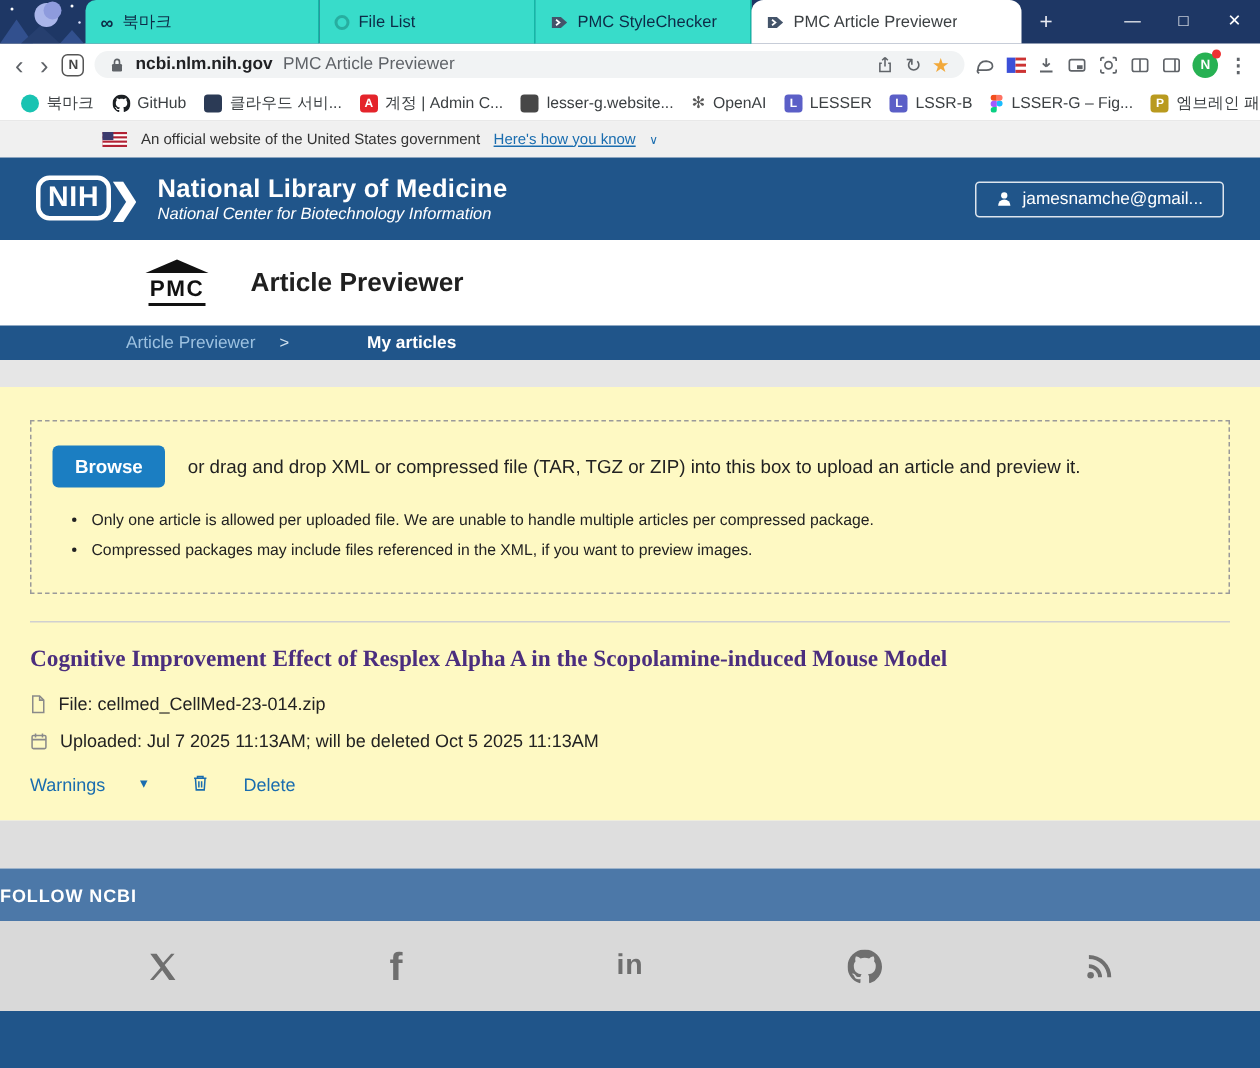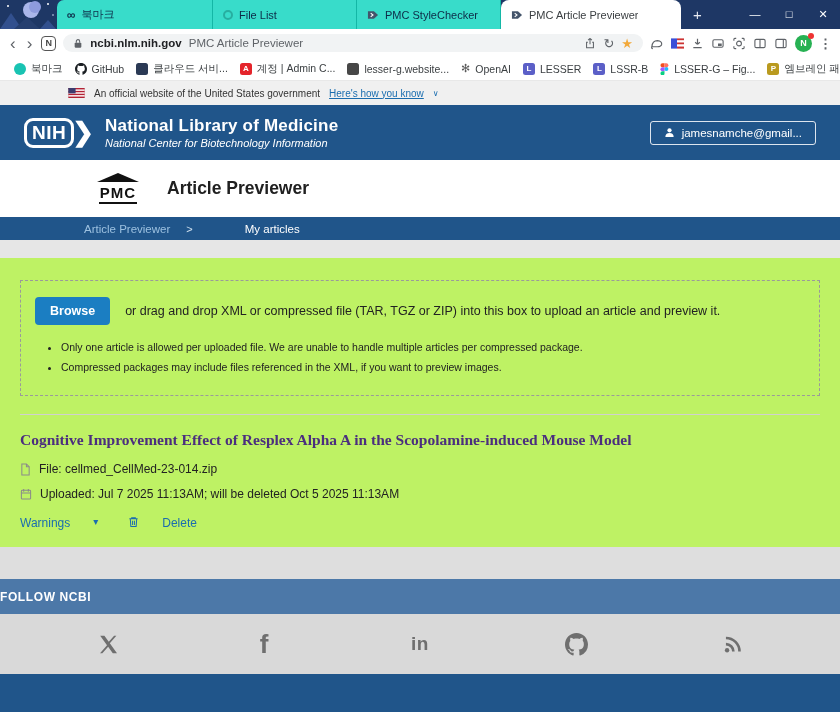--- a/index.html
+++ b/index.html
@@ -45,48 +45,48 @@
            color:#fff; font-size:8px; font-weight:bold; flex:0 0 12px; }
 
   
   .gov-banner { height:24px; background:#f0f0f0; display:flex; align-items:center; padding-left:68px; gap:9px;
                 font-size:10px; color:#333; }
   .gov-link { color:#1a6daf; text-decoration:underline; }
   .gov-caret { color:#1a6daf; font-size:8px; }
 
   
   .nih-header { height:55px; background:#20558a; display:flex; align-items:center; padding:0 24px; color:#fff; }
-  .nih-logo { display:flex; align-items:center; }
+  .nih-logo { display:flex; align-items:flex-start; }
   .nih-box { border:3px solid #fff; border-radius:9px; padding:1px 5px; font-size:19px; font-weight:bold; letter-spacing:.5px; }
   .nih-chev { font-size:26px; font-weight:bold; margin-left:-2px; }
   .nih-titles { margin-left:11px; }
   .nih-title { font-size:17px; font-weight:bold; letter-spacing:.2px; }
   .nih-sub { font-size:11px; font-style:italic; margin-top:1px; }
   .account-btn { margin-left:auto; border:1px solid rgba(255,255,255,.85); border-radius:3px; padding:5px 13px;
                  font-size:11.5px; display:flex; align-items:center; gap:7px; background:transparent; color:#fff; }
 
   
   .app-header { height:57px; background:#fff; display:flex; align-items:center; padding-left:84px; gap:28px; }
   .pmc-logo { display:inline-flex; flex-direction:column; align-items:center;margin-left:13px; }
   .pmc-roof { width:0; height:0; border-left:21px solid transparent; border-right:21px solid transparent;
               border-bottom:9px solid #111; margin-bottom:2px; }
   .pmc-text { font-size:15px; font-weight:bold; letter-spacing:1px; color:#111; border-bottom:2.5px solid #111; padding:0 1px 1px; }
   .app-title { font-size:17.5px; font-weight:bold; color:#202020; }
 
   
   .crumb-bar { height:23px; background:#20558a; display:flex; align-items:center; padding-left:84px; gap:16px; font-size:11.5px; }
   .crumb-link { color:#9cc1e0; }
   .crumb-sep { color:#cfe0ee; font-size:11px; }
-  .crumb-current { color:#fff; font-weight:normal;padding-left:36px; }
+  .crumb-current { color:#fff; font-weight:bold;padding-left:36px; }
 
   .band-top { height:18px; background:#e6e6e6; }
   .band-bottom { height:32px; background:#dedede; }
 
   
-  .content { height:289px; background:#bef264; padding:22px 20px 0; }
+  .content { height:289px; background:#fef9c3; padding:22px 20px 0; }
   .upload-box { border:1px dashed #9a9a9a; padding:16px 14px 14px; }
   .upload-row { display:flex; align-items:center; gap:15px; }
   .browse-btn { background:#1b7ec2; color:#fff; font-weight:bold; font-size:12.5px; padding:7px 15px;
                 border:none; border-radius:4px; font-family:inherit; }
   .upload-text { font-size:12.5px; color:#222; }
   .bullets { margin:16px 0 2px; padding-left:26px; font-size:10.5px; color:#222; }
   .bullets li { margin-bottom:8px; }
   .rule { border:none; border-top:1px solid #d0d0d0; margin:18px 0 16px; }
   .article-title { font-family:"Liberation Serif", serif; color:#4b2e7e; font-size:15.5px; font-weight:bold; margin-bottom:13px; }
   .meta-row { display:flex; align-items:center; gap:8px; font-size:12px; color:#222; margin-bottom:11px; }

